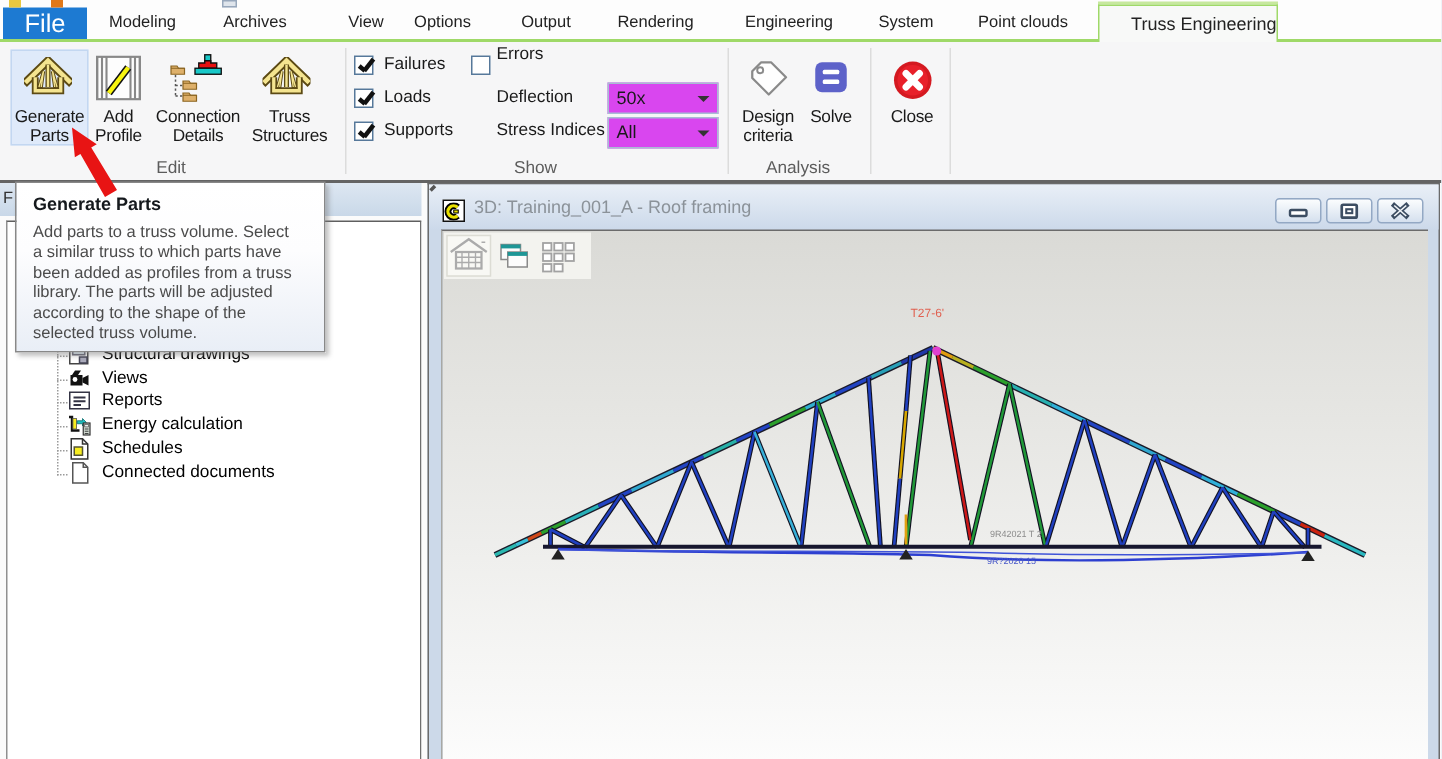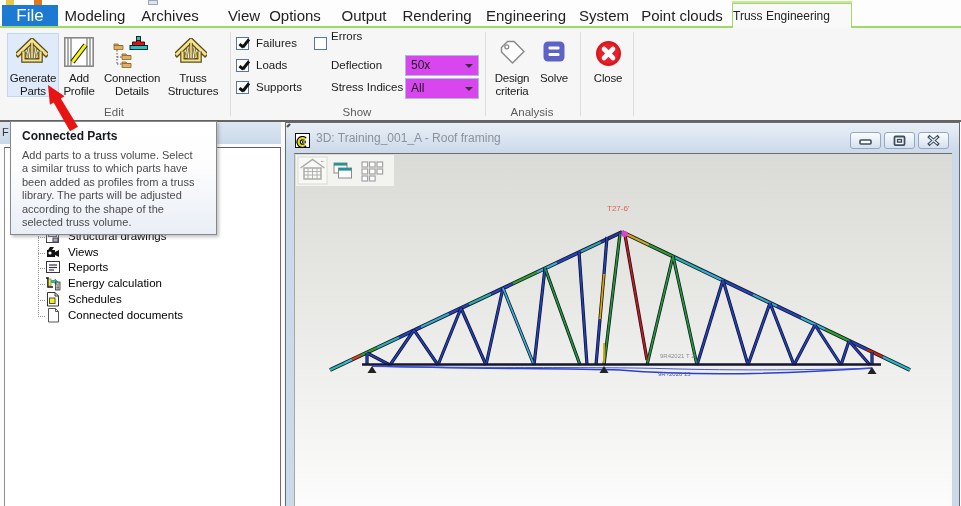--- a/index.html
+++ b/index.html
@@ -4,22 +4,22 @@
 <style>
 * { margin:0; padding:0; box-sizing:border-box; }
 html,body { width:961px; height:506px; overflow:hidden; }
 body { font-family:"Liberation Sans", sans-serif; background:#fff; }
 #app { position:relative; width:961px; height:506px; overflow:hidden; background:#fff; }
 .abs { position:absolute; }
 
 #tabrow { position:absolute; left:0; top:0; width:961px; height:28px; background:#fdfdfd; }
 #greenline { position:absolute; left:0; top:26px; width:961px; height:2px; background:#9fd968; }
 #filetab { position:absolute; left:2px; top:5px; width:56px; height:21px; background:#1d7ad2; color:#fff; font-size:17px; text-align:center; line-height:21px; }
-.tab { position:absolute; top:5px; height:21px; font-size:15px; color:#222; line-height:21px; transform:translateX(-50%); white-space:nowrap; }
-#activetab { position:absolute; left:732px; top:3px; width:120px; height:25px; background:#f8f9f8; border:1px solid #9fd968; border-bottom:none; box-shadow:0 -2px 0 #c7e89e; color:#222; font-size:12px; text-align:left; line-height:24px; z-index:3; }
+.tab { position:absolute; top:5px; height:21px; font-size:11px; color:#222; line-height:21px; transform:translateX(-50%); white-space:nowrap; }
+#activetab { position:absolute; left:732px; top:3px; width:120px; height:25px; background:#f8f9f8; border:1px solid #9fd968; border-bottom:none; box-shadow:0 -2px 0 #c7e89e; color:#222; font-size:12px; text-align:right; line-height:24px; z-index:3; }
 
 #ribbon { position:absolute; left:0; top:28px; width:961px; height:92px; background:#f6f6f7; }
 .vsep { position:absolute; top:4px; height:84px; width:1px; background:#dcdcdc; }
 .grplabel { position:absolute; top:78px; font-size:11.5px; color:#5c5c5c; transform:translateX(-50%); }
 .btnlabel { position:absolute; font-size:11.5px; color:#1a1a1a; text-align:center; transform:translateX(-50%); line-height:13px; white-space:nowrap; letter-spacing:-0.2px; }
 #genparts { position:absolute; left:7px; top:5px; width:52px; height:64px; background:#dfeafa; border:1px solid #c3d7f1; }
 .cb { position:absolute; width:13px; height:13px; background:#fff; border:1px solid #56789a; }
 .cb.checked:before { content:""; position:absolute; left:1.5px; top:6px; width:4.5px; height:2.8px; background:#111; transform:rotate(40deg); }
 .cb.checked:after { content:""; position:absolute; left:3.5px; top:3.5px; width:9.5px; height:3px; background:#111; transform:rotate(-52deg); }
 .rlabel { position:absolute; font-size:11.5px; color:#1a1a1a; white-space:nowrap; }
@@ -389,21 +389,21 @@
 <circle cx="624.5" cy="235" r="3" fill="#e040d0"></circle>
 <text x="607" y="212" font-family="Liberation Sans, sans-serif" font-size="8" fill="#e06050">T27-6'</text>
 <text x="660" y="359" font-family="Liberation Sans, sans-serif" font-size="6" fill="#8c8c8c">9R42021 T 2</text>
 <text x="658" y="377" font-family="Liberation Sans, sans-serif" font-size="6" fill="#4858c8">9R?2020 15</text>
 </svg></div>
       </div>
     </div>
   </div>
 
   <div id="tooltip">
-    <h4>Connected Parts</h4>
+    <h4>Generate Parts</h4>
     <p>Add parts to a truss volume. Select<br>a similar truss to which parts have<br>been added as profiles from a truss<br>library. The parts will be adjusted<br>according to the shape of the<br>selected truss volume.</p>
   </div>
   <div id="redarrow">
       <svg width="46" height="56" viewBox="0 0 46 56" style="position:absolute;left:40px;top:80px;z-index:6;">
 <polygon points="8,5 24.5,16.2 20.8,18.4 38,46.7 30,51.3 13.6,22.6 9.9,24.8" fill="#e81414"></polygon>
 </svg>
     </div>
 </div>
 
 </body></html>

